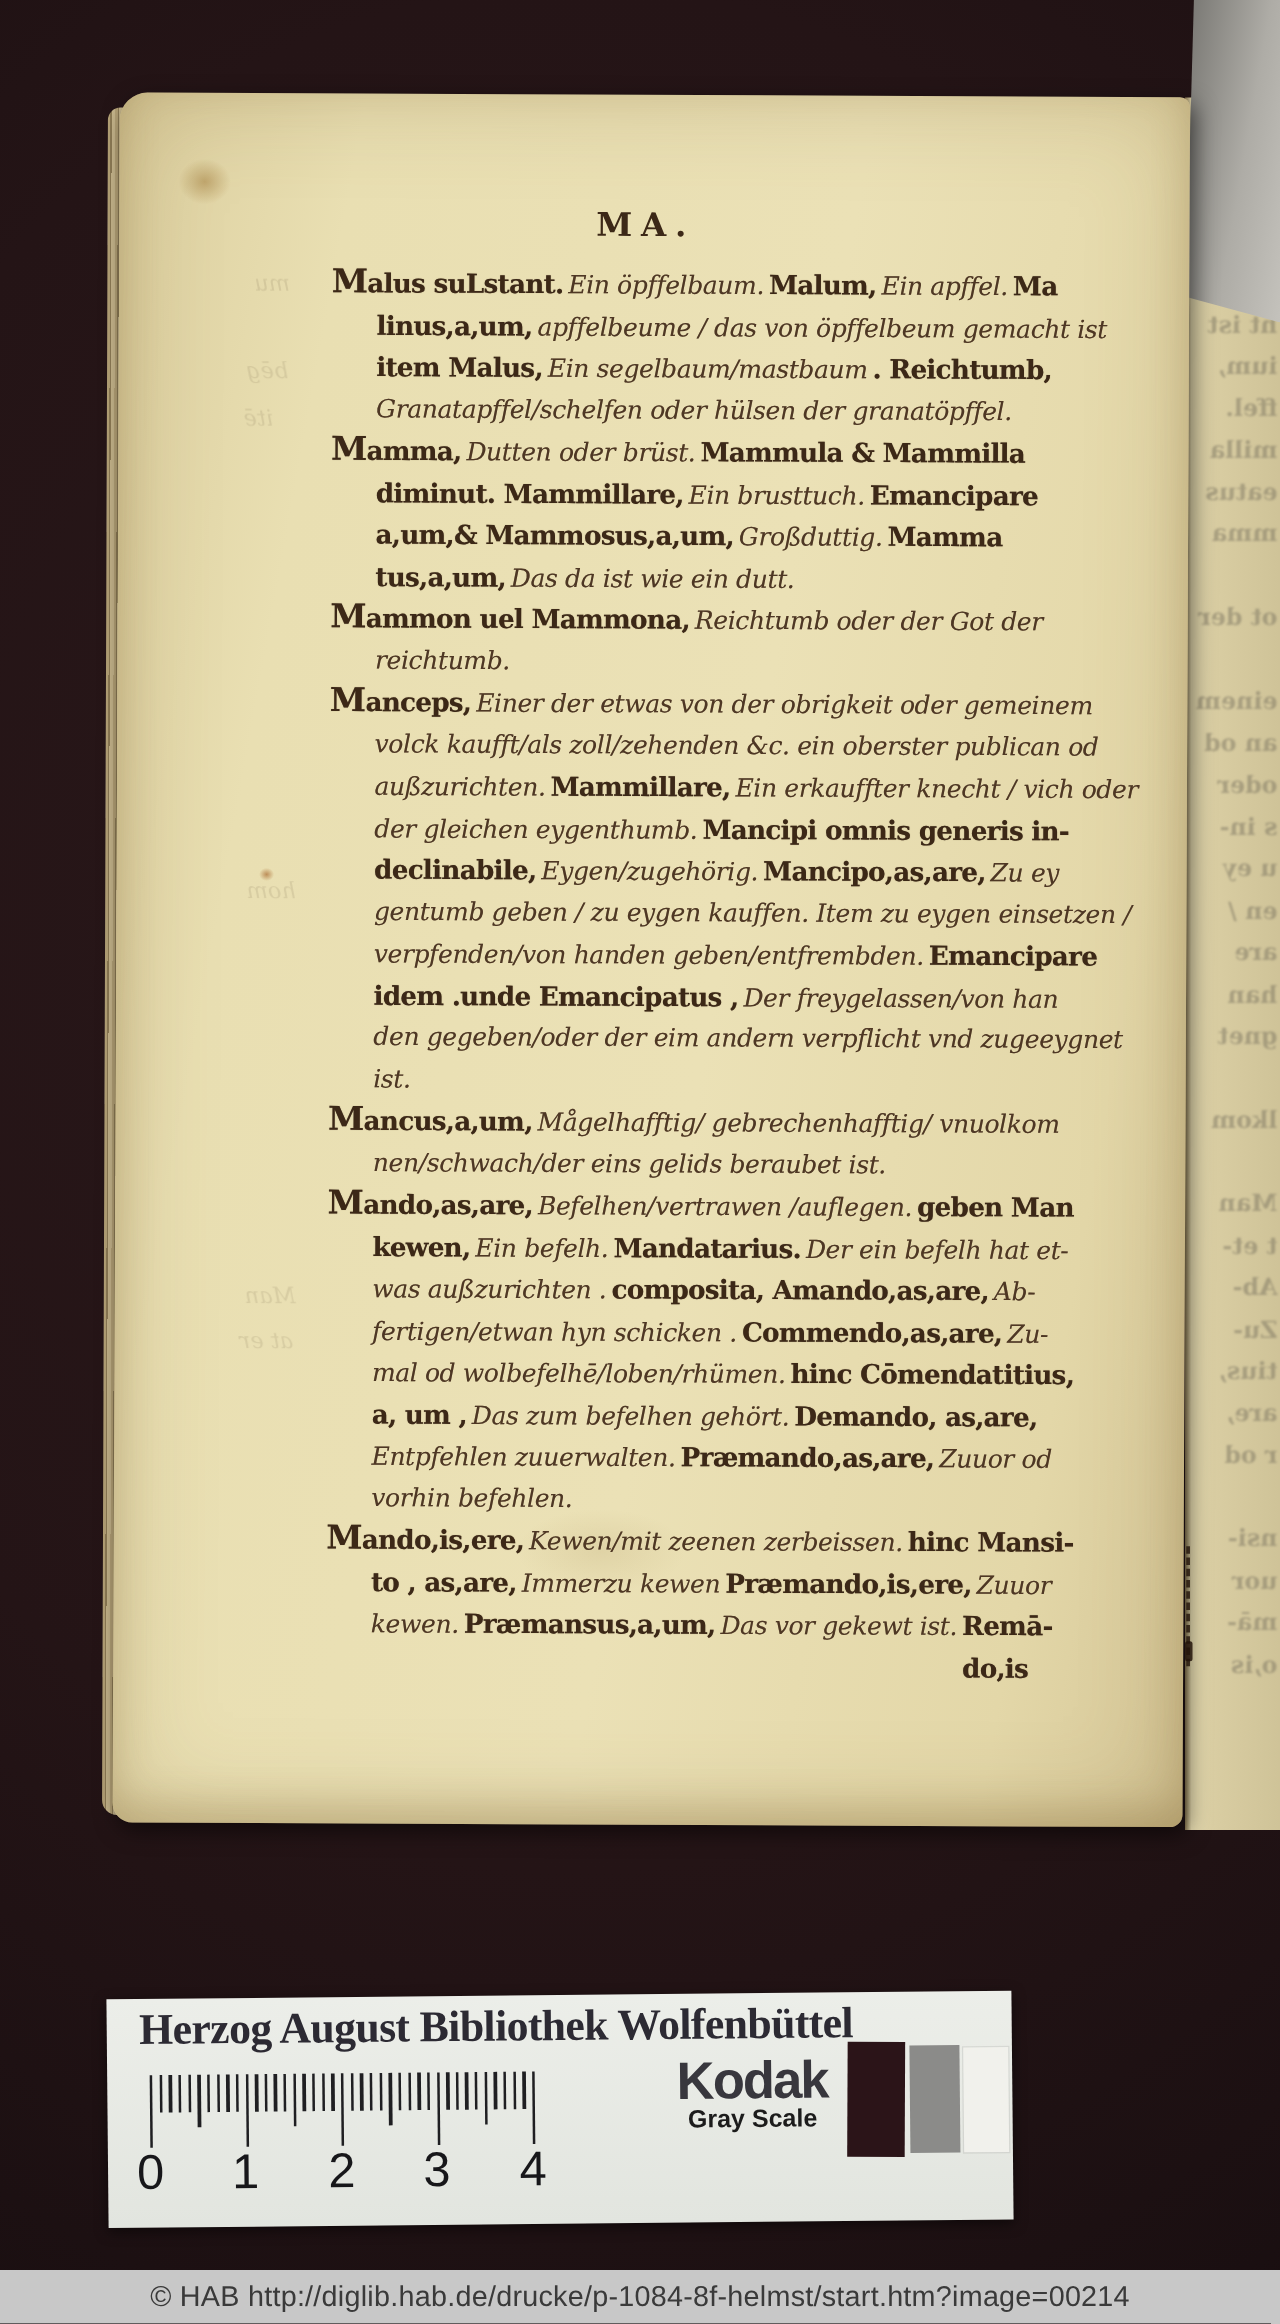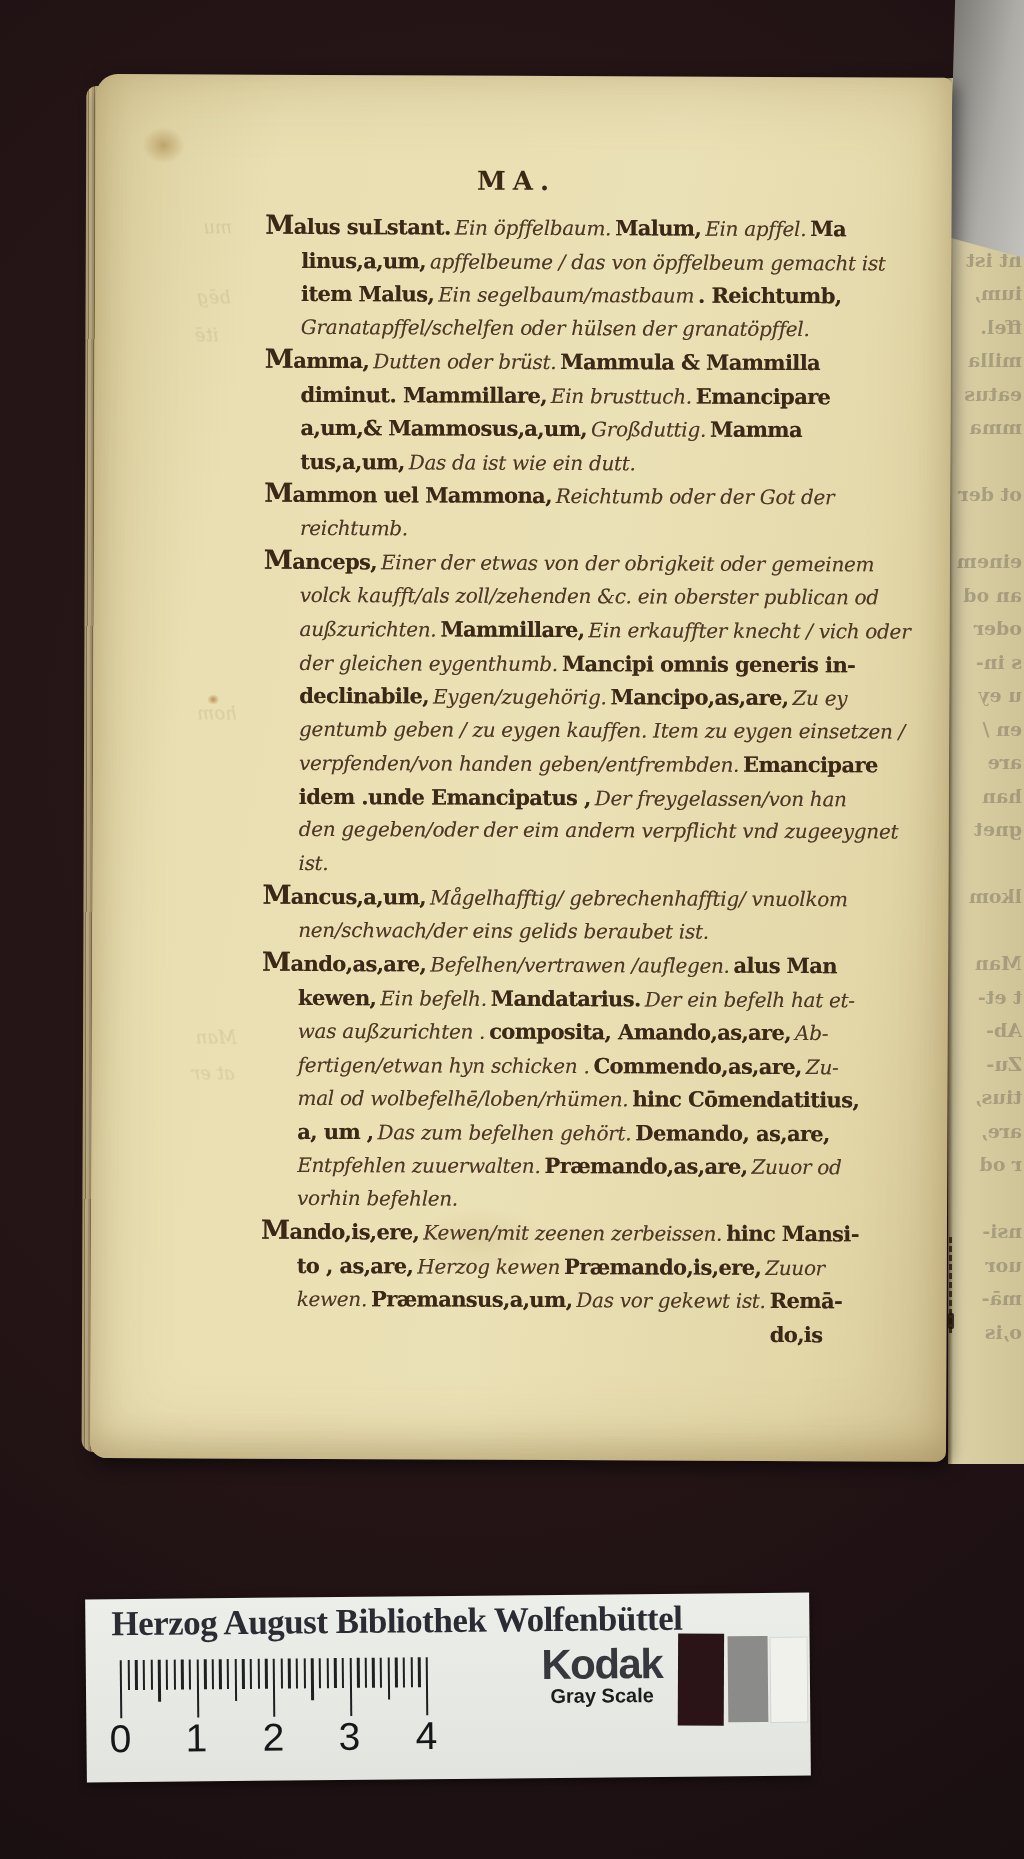--- a/index.html
+++ b/index.html
@@ -142,30 +142,30 @@
           <div class="line cont"><span class="german">außzurichten.</span><span class="latin">Mammillare,</span><span class="german">Ein erkauffter knecht / vich oder</span></div>
           <div class="line cont"><span class="german">der gleichen eygenthumb.</span><span class="latin">Mancipi omnis generis in-</span></div>
           <div class="line cont"><span class="latin">declinabile,</span><span class="german">Eygen/zugehörig.</span><span class="latin">Mancipo,as,are,</span><span class="german">Zu ey</span></div>
           <div class="line cont"><span class="german">gentumb geben / zu eygen kauffen. Item zu eygen einsetzen /</span></div>
           <div class="line cont"><span class="german">verpfenden/von handen geben/entfrembden.</span><span class="latin">Emancipare</span></div>
           <div class="line cont"><span class="latin">idem .unde Emancipatus ,</span><span class="german">Der freygelassen/von han</span></div>
           <div class="line cont"><span class="german">den gegeben/oder der eim andern verpflicht vnd zugeeygnet</span></div>
           <div class="line cont"><span class="german">ist.</span></div>
           <div class="line entry"><span class="latin"><span class="initial">M</span>ancus,a,um,</span><span class="german">Mågelhafftig/ gebrechenhafftig/ vnuolkom</span></div>
           <div class="line cont"><span class="german">nen/schwach/der eins gelids beraubet ist.</span></div>
-          <div class="line entry"><span class="latin"><span class="initial">M</span>ando,as,are,</span><span class="german">Befelhen/vertrawen /auflegen.</span><span class="latin">alus Man</span></div>
+          <div class="line entry"><span class="latin"><span class="initial">M</span>ando,as,are,</span><span class="german">Befelhen/vertrawen /auflegen.</span><span class="latin">geben Man</span></div>
           <div class="line cont"><span class="latin">kewen,</span><span class="german">Ein befelh.</span><span class="latin">Mandatarius.</span><span class="german">Der ein befelh hat et-</span></div>
           <div class="line cont"><span class="german">was außzurichten .</span><span class="latin">composita, Amando,as,are,</span><span class="german">Ab-</span></div>
           <div class="line cont"><span class="german">fertigen/etwan hyn schicken .</span><span class="latin">Commendo,as,are,</span><span class="german">Zu-</span></div>
           <div class="line cont"><span class="german">mal od wolbefelhē/loben/rhümen.</span><span class="latin">hinc Cōmendatitius,</span></div>
           <div class="line cont"><span class="latin">a, um ,</span><span class="german">Das zum befelhen gehört.</span><span class="latin">Demando, as,are,</span></div>
           <div class="line cont"><span class="german">Entpfehlen zuuerwalten.</span><span class="latin">Præmando,as,are,</span><span class="german">Zuuor od</span></div>
           <div class="line cont"><span class="german">vorhin befehlen.</span></div>
           <div class="line entry"><span class="latin"><span class="initial">M</span>ando,is,ere,</span><span class="german">Kewen/mit zeenen zerbeissen.</span><span class="latin">hinc Mansi-</span></div>
-          <div class="line cont"><span class="latin">to , as,are,</span><span class="german">Herzog kewen</span><span class="latin">Præmando,is,ere,</span><span class="german">Zuuor</span></div>
+          <div class="line cont"><span class="latin">to , as,are,</span><span class="german">Immerzu kewen</span><span class="latin">Præmando,is,ere,</span><span class="german">Zuuor</span></div>
           <div class="line cont"><span class="german">kewen.</span><span class="latin">Præmansus,a,um,</span><span class="german">Das vor gekewt ist.</span><span class="latin">Remā-</span></div>
           <div class="line cont right"><span class="latin">do,is</span></div>
         </div>
     </div>
   <div class="margin-ghost" style="left: 108px; top: 142px;">mu</div>
       <div class="margin-ghost" style="left: 102px; top: 212px;">bēg</div>
       <div class="margin-ghost" style="left: 100px; top: 250px;">itē</div>
       <div class="margin-ghost" style="left: 104px; top: 628px;">hom</div>
       <div class="margin-ghost" style="left: 104px; top: 952px;">Man</div>
       <div class="margin-ghost" style="left: 100px; top: 988px;">at er</div>
@@ -225,14 +225,17 @@
     <span class="ruler-number rn4">4</span>
     <div class="kodak-block">
       <div class="kodak-logo">Kodak</div>
       <div class="gray-scale-label">Gray Scale</div>
     </div>
     <div class="patch dark" style="background: rgb(43, 20, 24);"></div>
     <div class="patch mid" style="background: rgb(139, 139, 137);"></div>
     <div class="patch light" style="background: rgb(241, 241, 236);"></div>
   </div>
 
+  <div class="caption-bar">
+    <span class="copyright-caption">© HAB http://diglib.hab.de/drucke/p-1084-8f-helmst/start.htm?image=00214</span>
+  </div>
 
 </div>
 
 </body></html>

